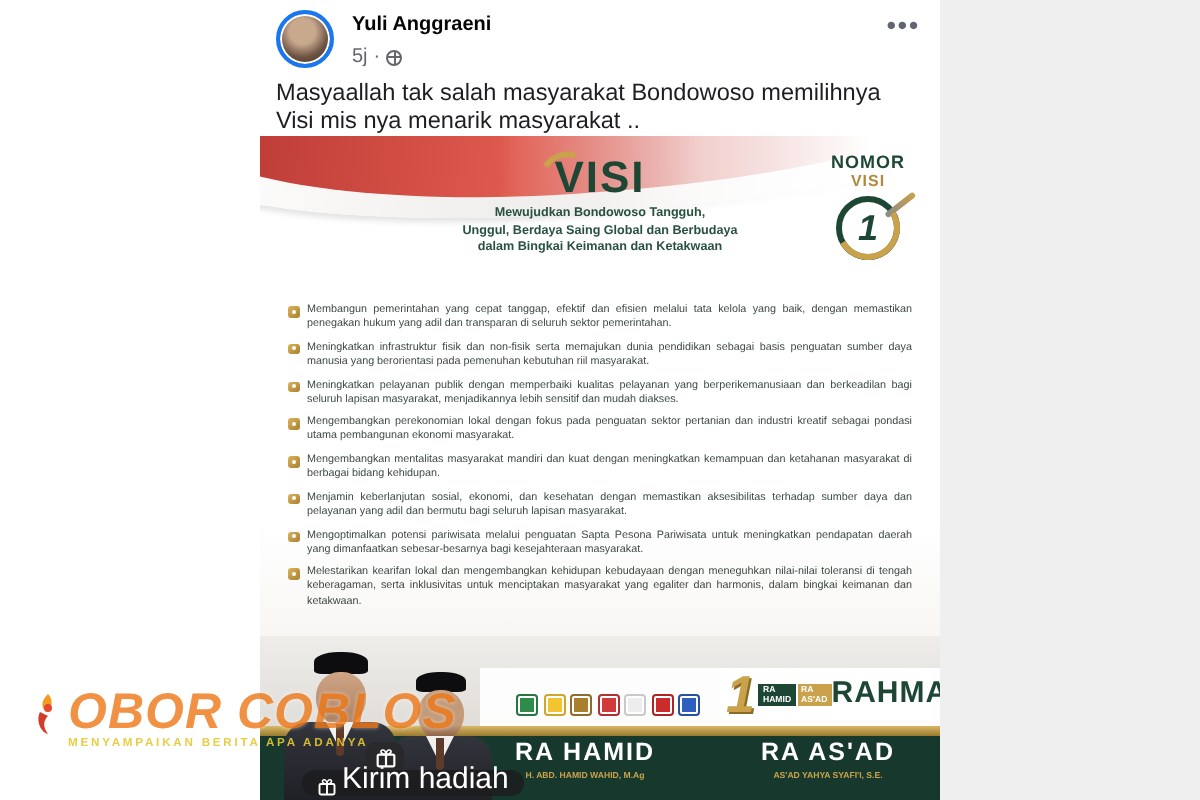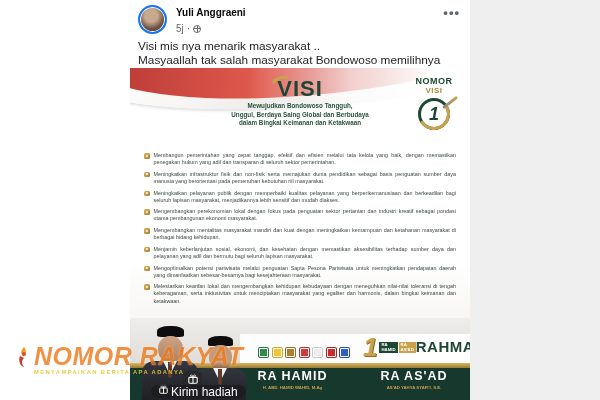--- a/index.html
+++ b/index.html
@@ -110,22 +110,22 @@
   
   .watermark { position:absolute; left:16px; top:342px; z-index:6; pointer-events:none; }
   .wm-row { display:flex; align-items:center; gap:2px; }
   .wm-title { font-size:25px; font-weight:900; font-style:italic; color:#ee7a1c; opacity:.82;
               letter-spacing:.5px; white-space:nowrap; text-shadow:0 0 2px rgba(255,255,255,.6); }
   .wm-tagline { margin-top:-2px; margin-left:18px; font-size:5.8px; font-weight:800; color:#e6c832;
                 letter-spacing:1.4px; opacity:.9; white-space:nowrap; }
 
   .gift-square { position:absolute; left:183px; top:371px; width:19px; height:16px; z-index:7;
                  background:rgba(40,40,42,.85); border-radius:5px; display:flex; align-items:center; justify-content:center; }
-  .gift-pill { position:absolute; left:151px; top:385px; height:13px; z-index:7; display:flex; align-items:flex-start; gap:3px;
-               background:rgba(28,28,30,.82); border-radius:8px; padding:0 8px; color:#fff; font-size:12px; }
+  .gift-pill { position:absolute; left:151px; top:385px; height:13px; z-index:7; display:flex; align-items:flex-end; gap:3px;
+               background:rgba(28,28,30,.82); border-radius:8px; padding:0 8px; color:#fff; font-size:15px; }
 </style>
 </head>
 <body>
 
 <div class="canvas">
   <div class="right-gutter"></div>
 
   <div class="post-card">
 
     <div class="post-header">
@@ -133,22 +133,22 @@
       <div class="author">Yuli Anggraeni</div>
       <div class="meta">
         <span>5j</span>
         <span>·</span>
         <span class="globe"></span>
       </div>
       <div class="more-btn">•••</div>
     </div>
 
     <div class="post-text">
+      <div>Masyaallah tak salah masyarakat Bondowoso memilihnya</div>
       <div>Visi mis nya menarik masyarakat ..</div>
-      <div>Masyaallah tak salah masyarakat Bondowoso memilihnya</div>
       <div>
         <span>Termasuk saya team sukses beliau ,…</span>
         <span class="see-more">Lihat selengkapnya</span>
       </div>
     </div>
 
     <div class="poster">
 
       <div class="flag">
         <div class="flag-white"></div>
@@ -266,21 +266,21 @@
     </div>
   </div>
 
   <div class="watermark">
     <div class="wm-row">
       <svg width="16" height="22" viewBox="0 0 16 22">
         <path d="M4 10 C2 14 4 20 8 21 C5 17 6 14 8 12 Z" fill="#d23c2a"></path>
         <path d="M8 1 C5 4 4 7 7 10 C10 8 11 4 8 1 Z" fill="#f59b22"></path>
         <circle cx="8" cy="8" r="2" fill="#e2492e"></circle>
       </svg>
-      <span class="wm-title">NOMOR RAKYAT</span>
+      <span class="wm-title">OBOR COBLOS</span>
     </div>
     <div class="wm-tagline">MENYAMPAIKAN BERITA APA ADANYA</div>
   </div>
 
   <div class="gift-square">
     <svg width="10" height="10" viewBox="0 0 12 12">
       <rect x="1" y="4" width="10" height="7" rx="1" fill="none" stroke="#fff" stroke-width="1.3"></rect>
       <line x1="6" y1="4" x2="6" y2="11" stroke="#fff" stroke-width="1.3"></line>
       <path d="M6 4 C3 4 2 1.5 4 1.2 C5.5 1 6 3 6 4 C6 3 6.5 1 8 1.2 C10 1.5 9 4 6 4 Z" fill="none" stroke="#fff" stroke-width="1"></path>
     </svg>

